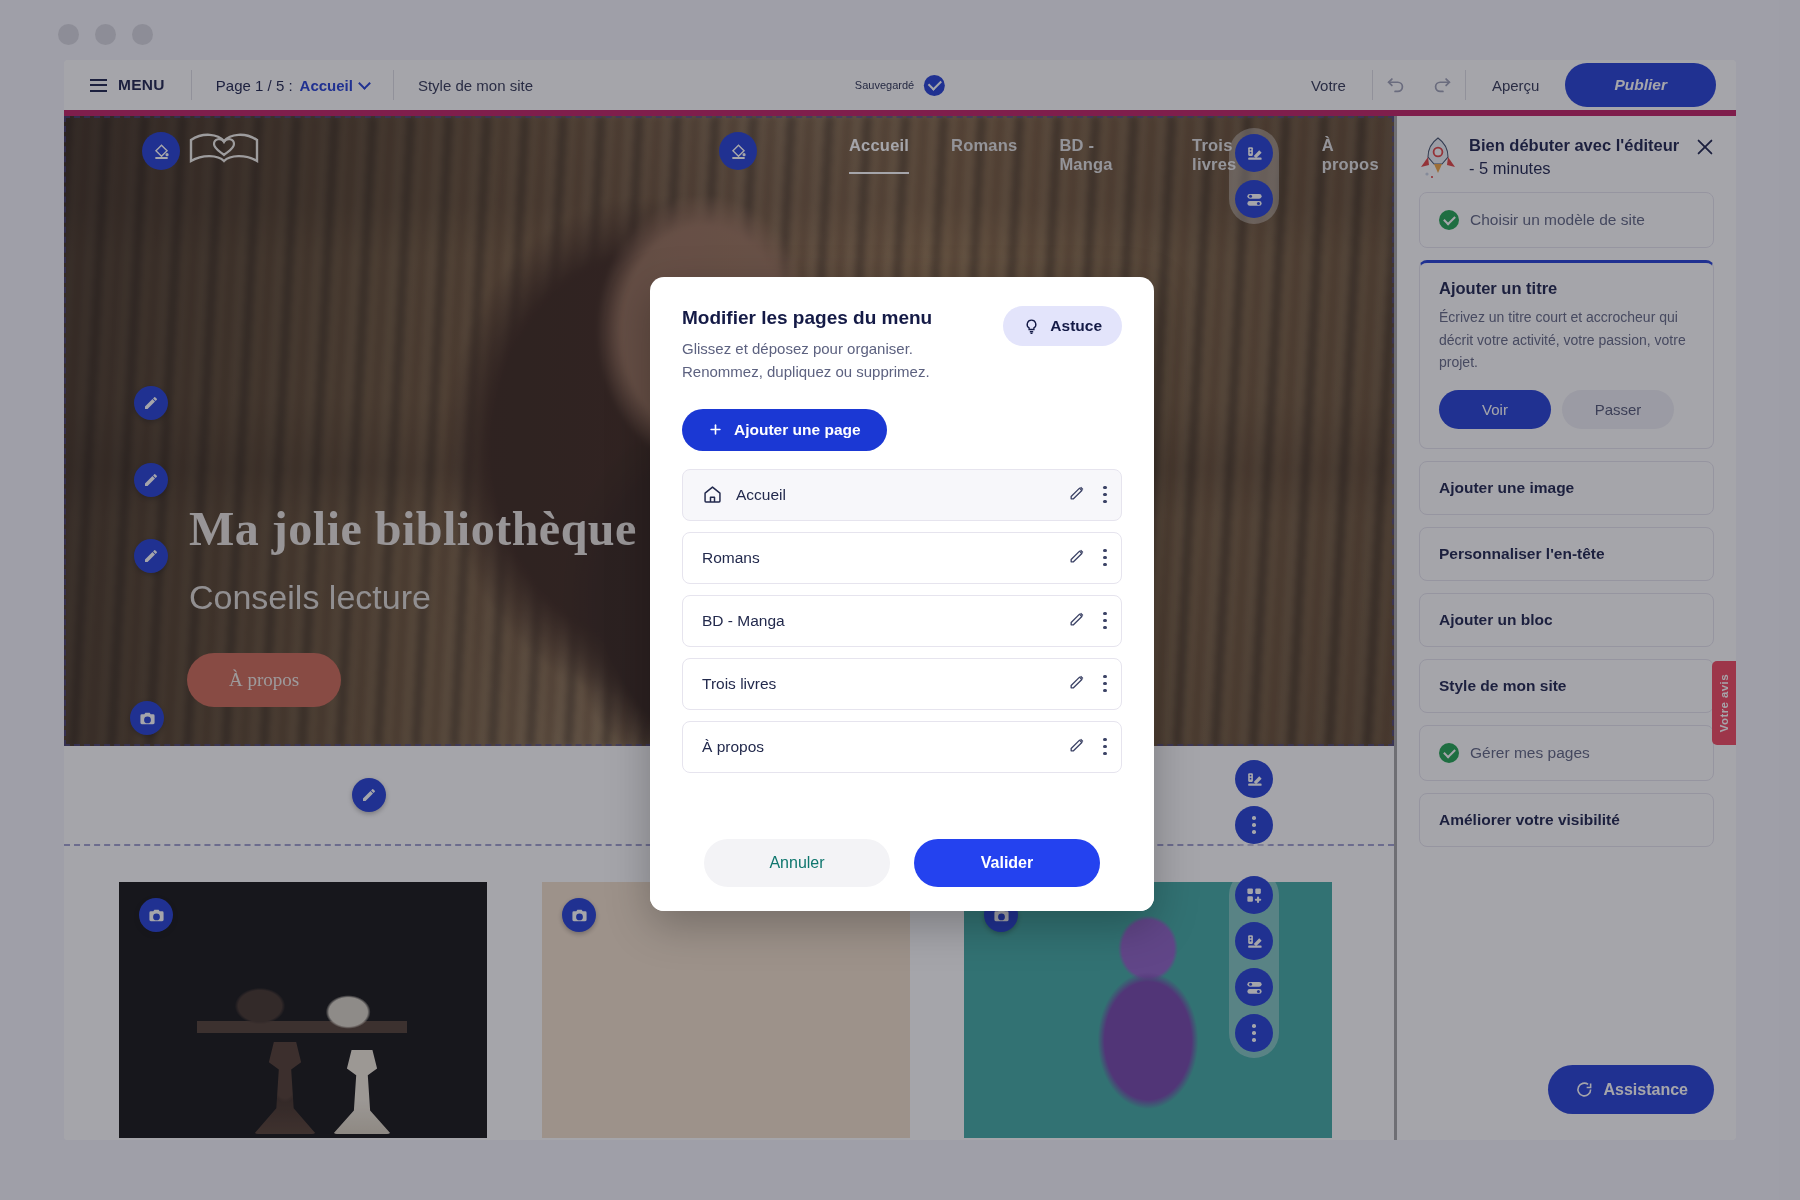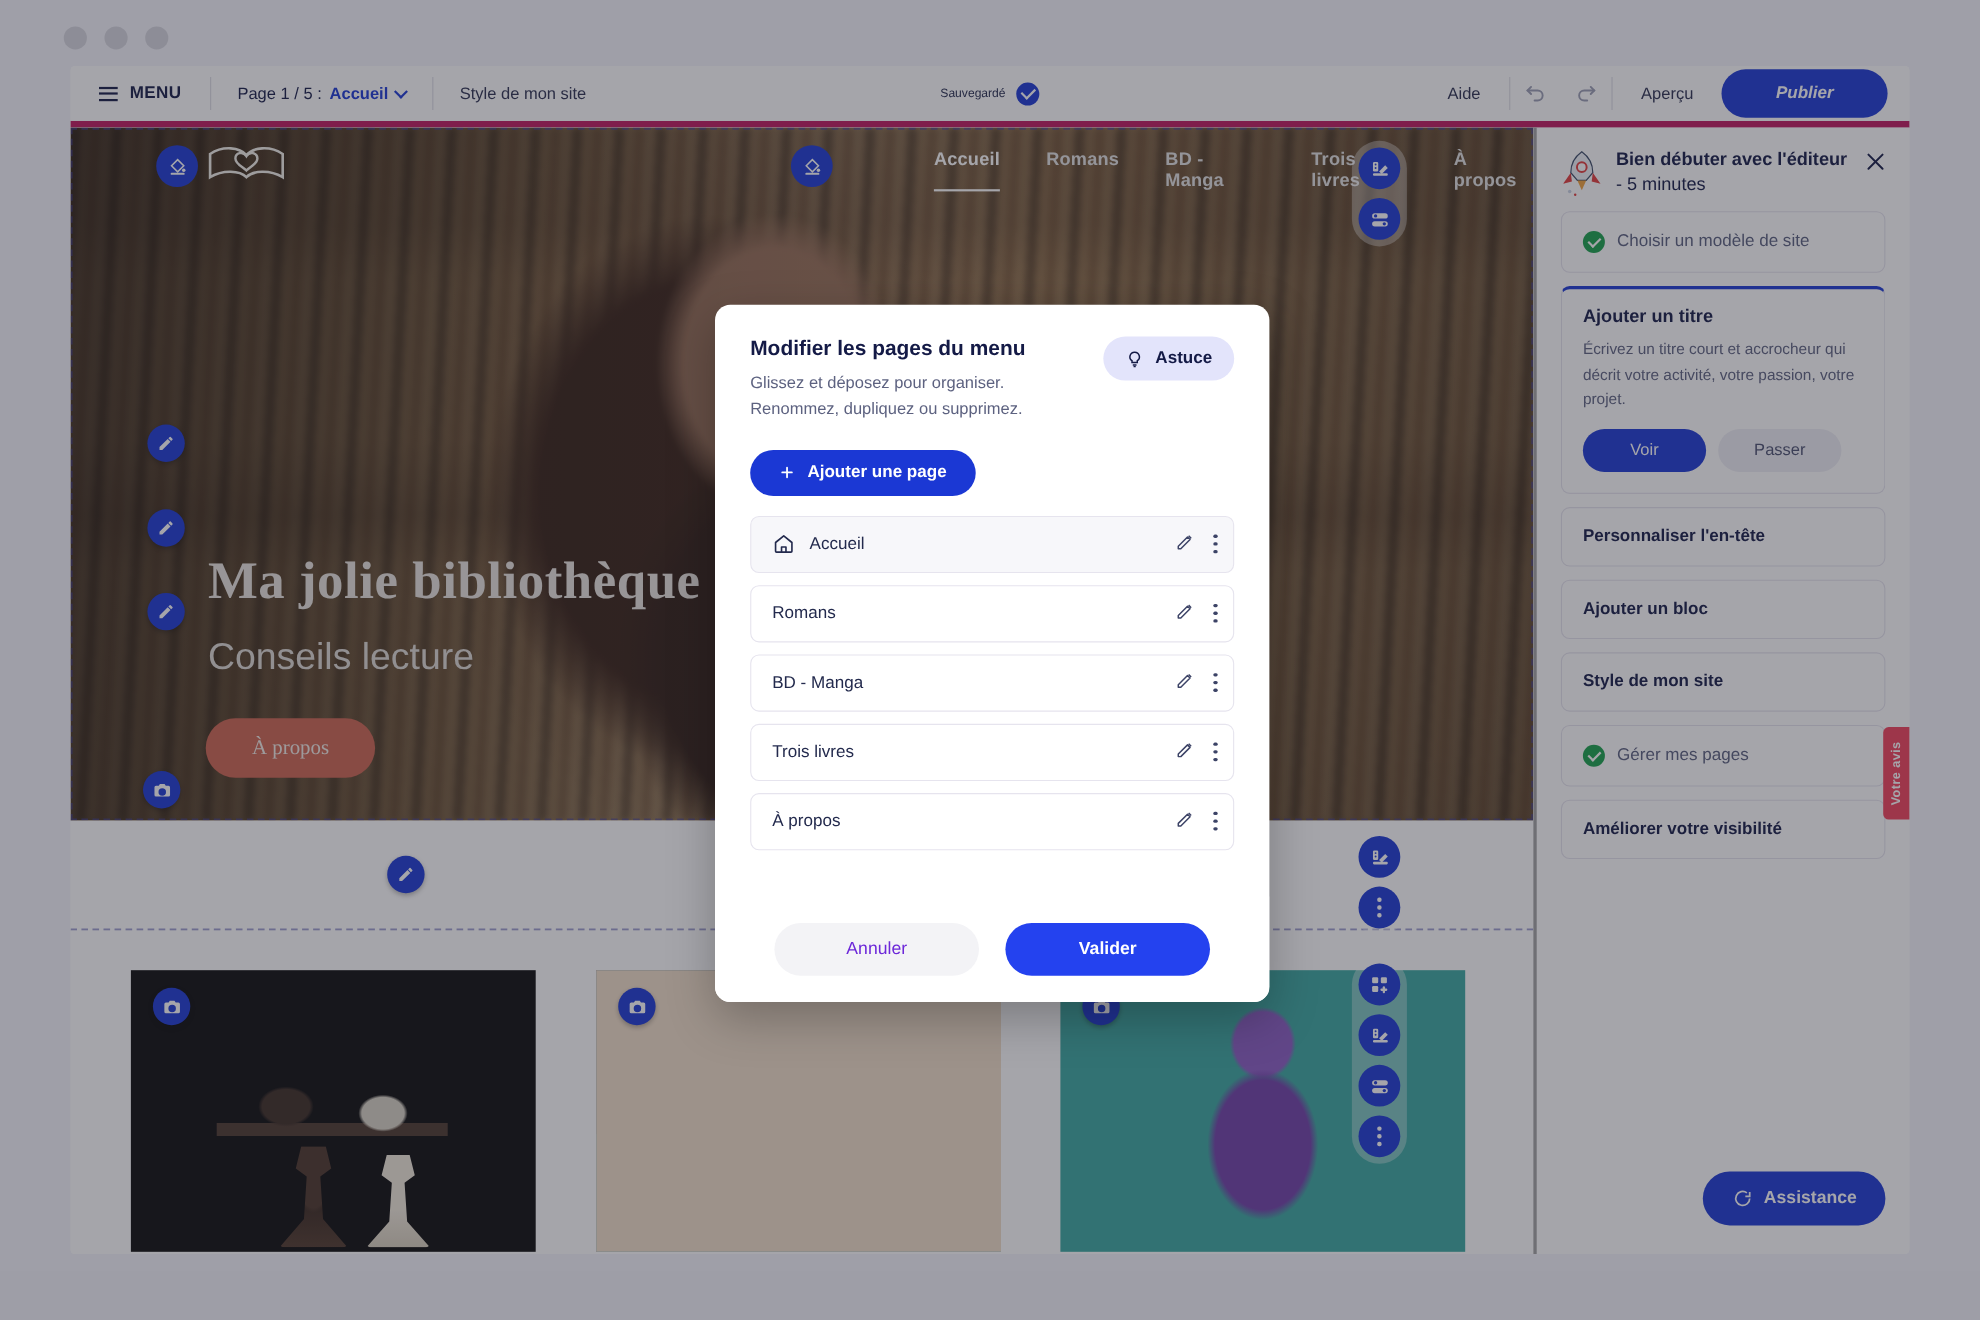--- a/index.html
+++ b/index.html
@@ -254,21 +254,21 @@
     display:flex; align-items:center; padding:0 14px 0 19px; background:#fff;
   }
   .page-row.first { background:#f7f7fa; }
   .page-row .p-name { font-size:15.5px; color:#232a4d; }
   .page-row .home-ic { width:22px; margin-right:12px; display:flex; }
   .row-actions { margin-left:auto; display:flex; align-items:center; gap:16px; }
   #modal-foot {
     position:absolute; left:0; bottom:0; width:504px; height:96px; background:#fff;
     display:flex; align-items:center; justify-content:center; gap:24px;
   }
-  #btn-annuler { background:#f3f3f6; color:#6d28d9; border:none; border-radius:26px;
+  #btn-annuler { background:#f3f3f6; color:#0f766e; border:none; border-radius:26px;
     width:186px; padding:15px 0; font-size:16px; font-family:inherit; }
   #btn-valider { background:#2442ef; color:#fff; border:none; border-radius:26px;
     width:186px; padding:15px 0; font-size:16px; font-weight:bold; font-family:inherit; }
 
   .dots-v { display:flex; flex-direction:column; gap:3.5px; align-items:center; }
   .dots-v i { width:3.6px; height:3.6px; border-radius:50%; background:#3c4366; display:block; }
 </style>
 </head>
 <body>
 
@@ -299,21 +299,21 @@
       </div>
       <div class="tb-sep"></div>
       <div id="style-link">Style de mon site</div>
 
       <div id="saved-status">
         <span>Sauvegardé</span>
         <span class="check-badge"></span>
       </div>
 
       <div id="toolbar-right">
-        <div id="help-link">Aide</div>
+        <div id="help-link">Votre</div>
         <div class="tb-sep"></div>
         <div class="hist-btn">
           <svg width="22" height="22" viewBox="0 0 24 24" fill="none" stroke="#9a9db3" stroke-width="1.9" stroke-linecap="round">
             <path d="M4 9h10a5 5 0 0 1 0 10h-3"></path>
               <polyline points="7.5,5.5 4,9 7.5,12.5"></polyline>
           </svg>
         </div>
         <div class="hist-btn">
           <svg width="22" height="22" viewBox="0 0 24 24" fill="none" stroke="#9a9db3" stroke-width="1.9" stroke-linecap="round">
             <path d="M20 9H10a5 5 0 0 0 0 10h3"></path>
@@ -534,20 +534,23 @@
         <div id="rp-active">
           <div id="rp-active-title">Ajouter un titre</div>
           <div id="rp-active-desc">Écrivez un titre court et accrocheur qui décrit votre activité, votre passion, votre projet.</div>
           <div id="rp-active-btns">
             <button id="btn-voir">Voir</button>
             <button id="btn-passer">Passer</button>
           </div>
         </div>
 
         <div class="rp-card">
+          <span>Ajouter une image</span>
+        </div>
+        <div class="rp-card">
           <span>Personnaliser l'en-tête</span>
         </div>
         <div class="rp-card">
           <span>Ajouter un bloc</span>
         </div>
         <div class="rp-card">
           <span>Style de mon site</span>
         </div>
         <div class="rp-card done">
           <span class="green-check"></span>

